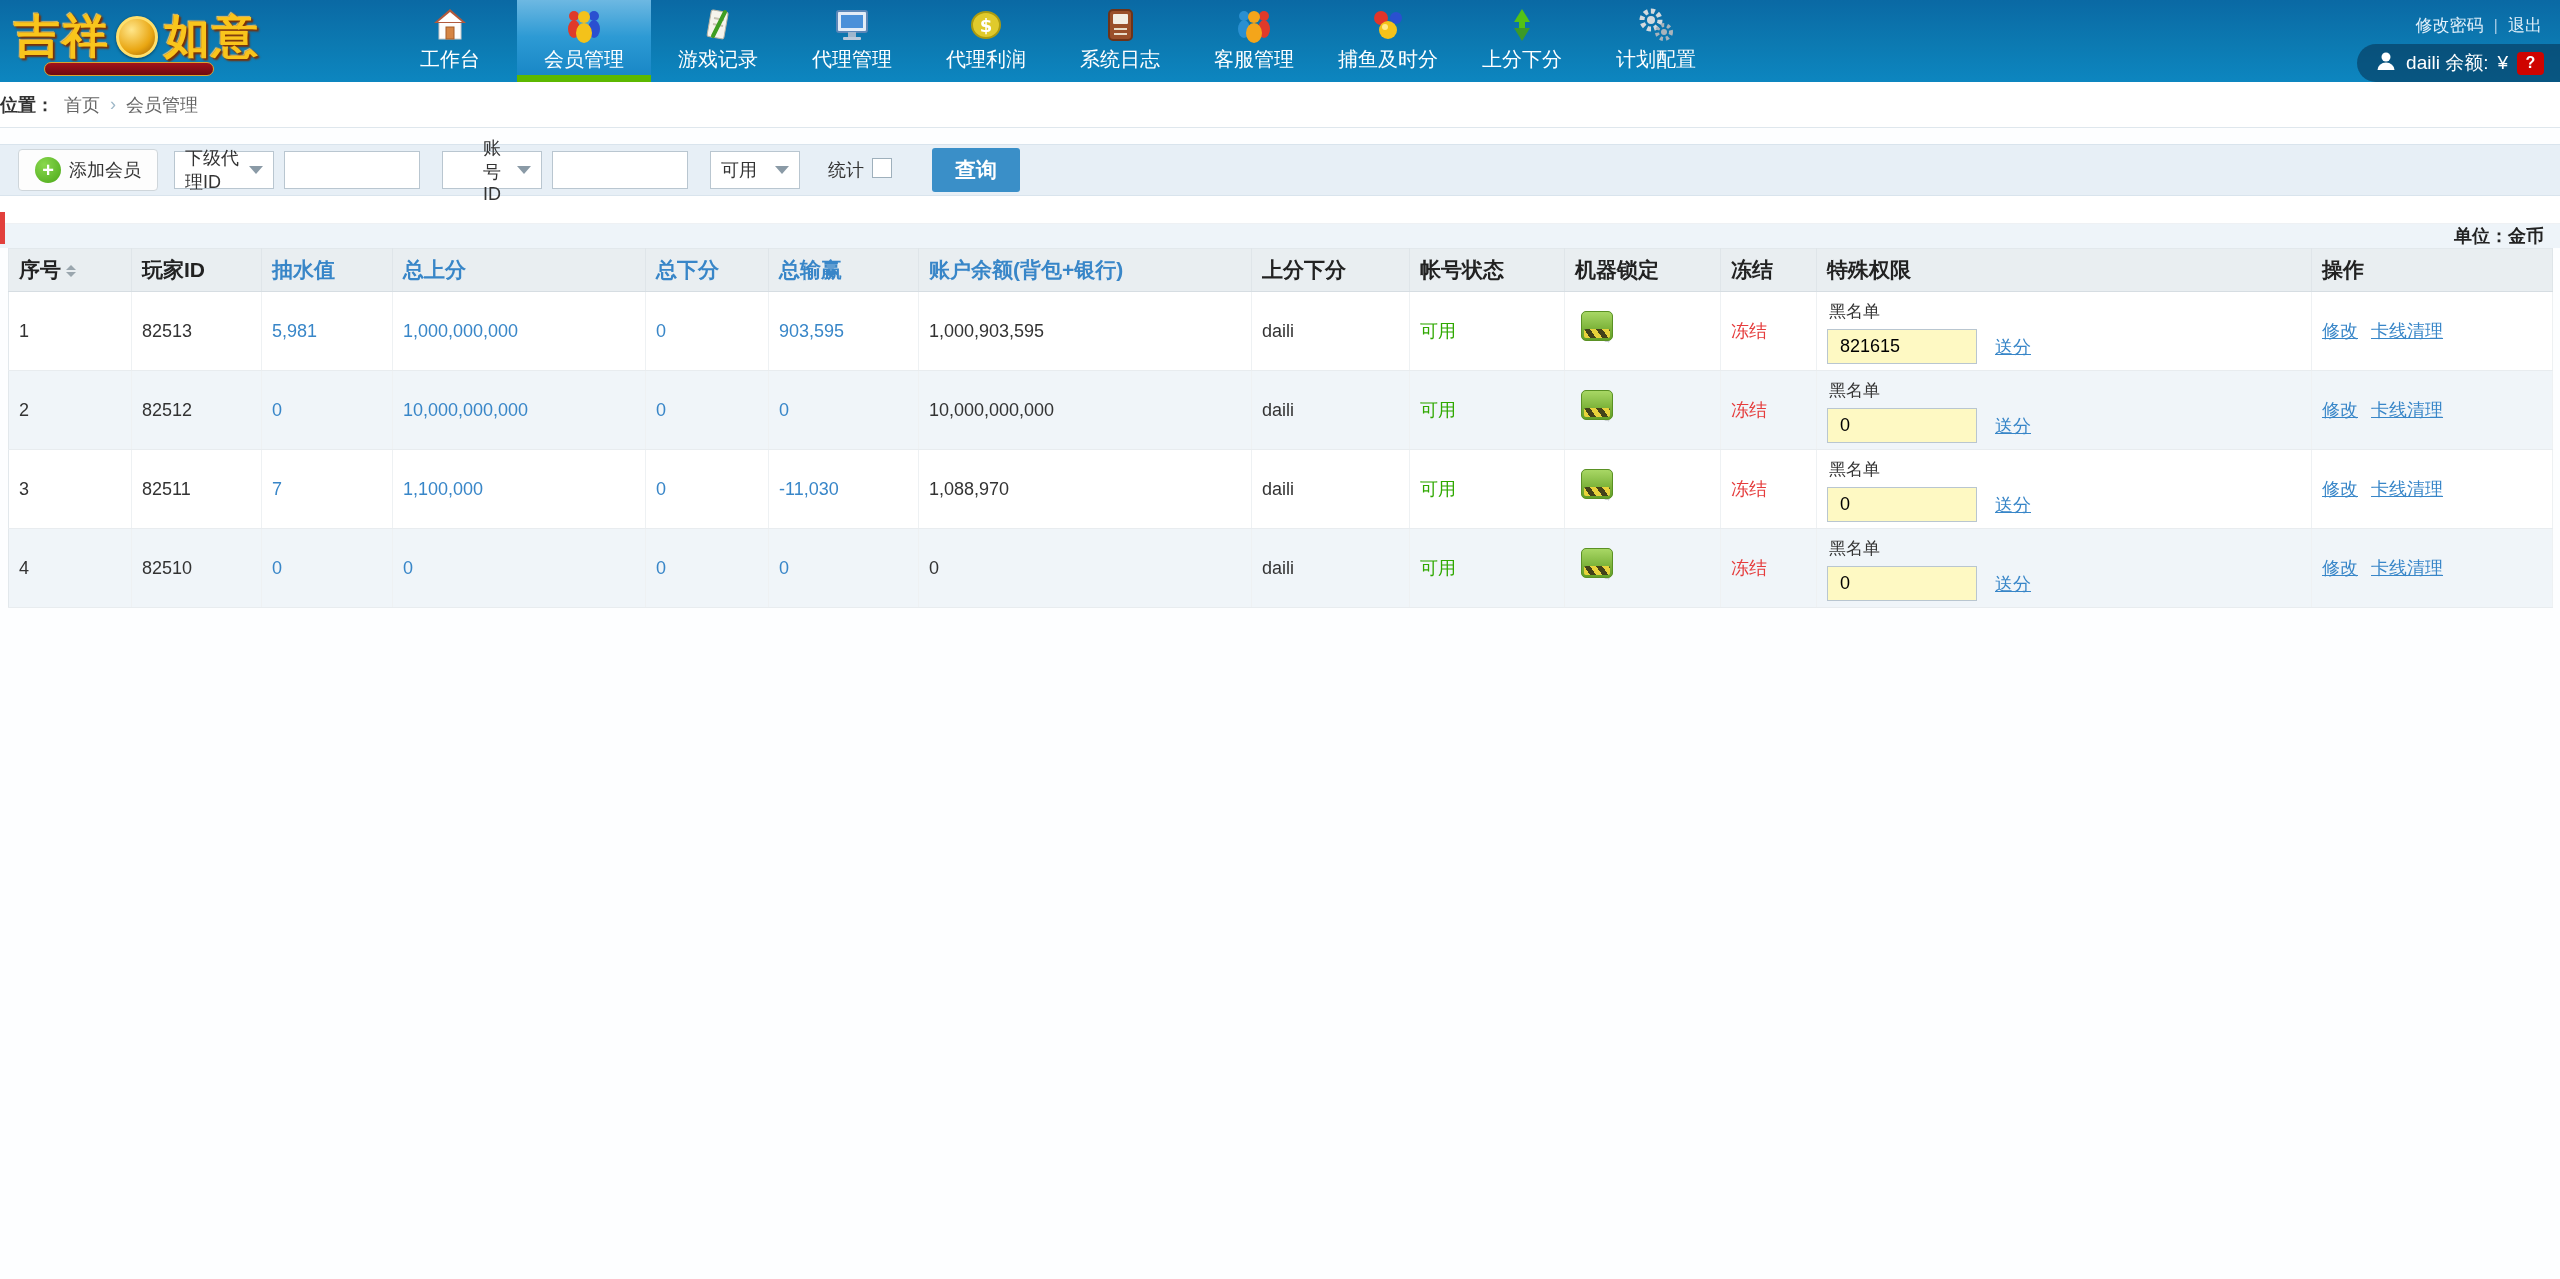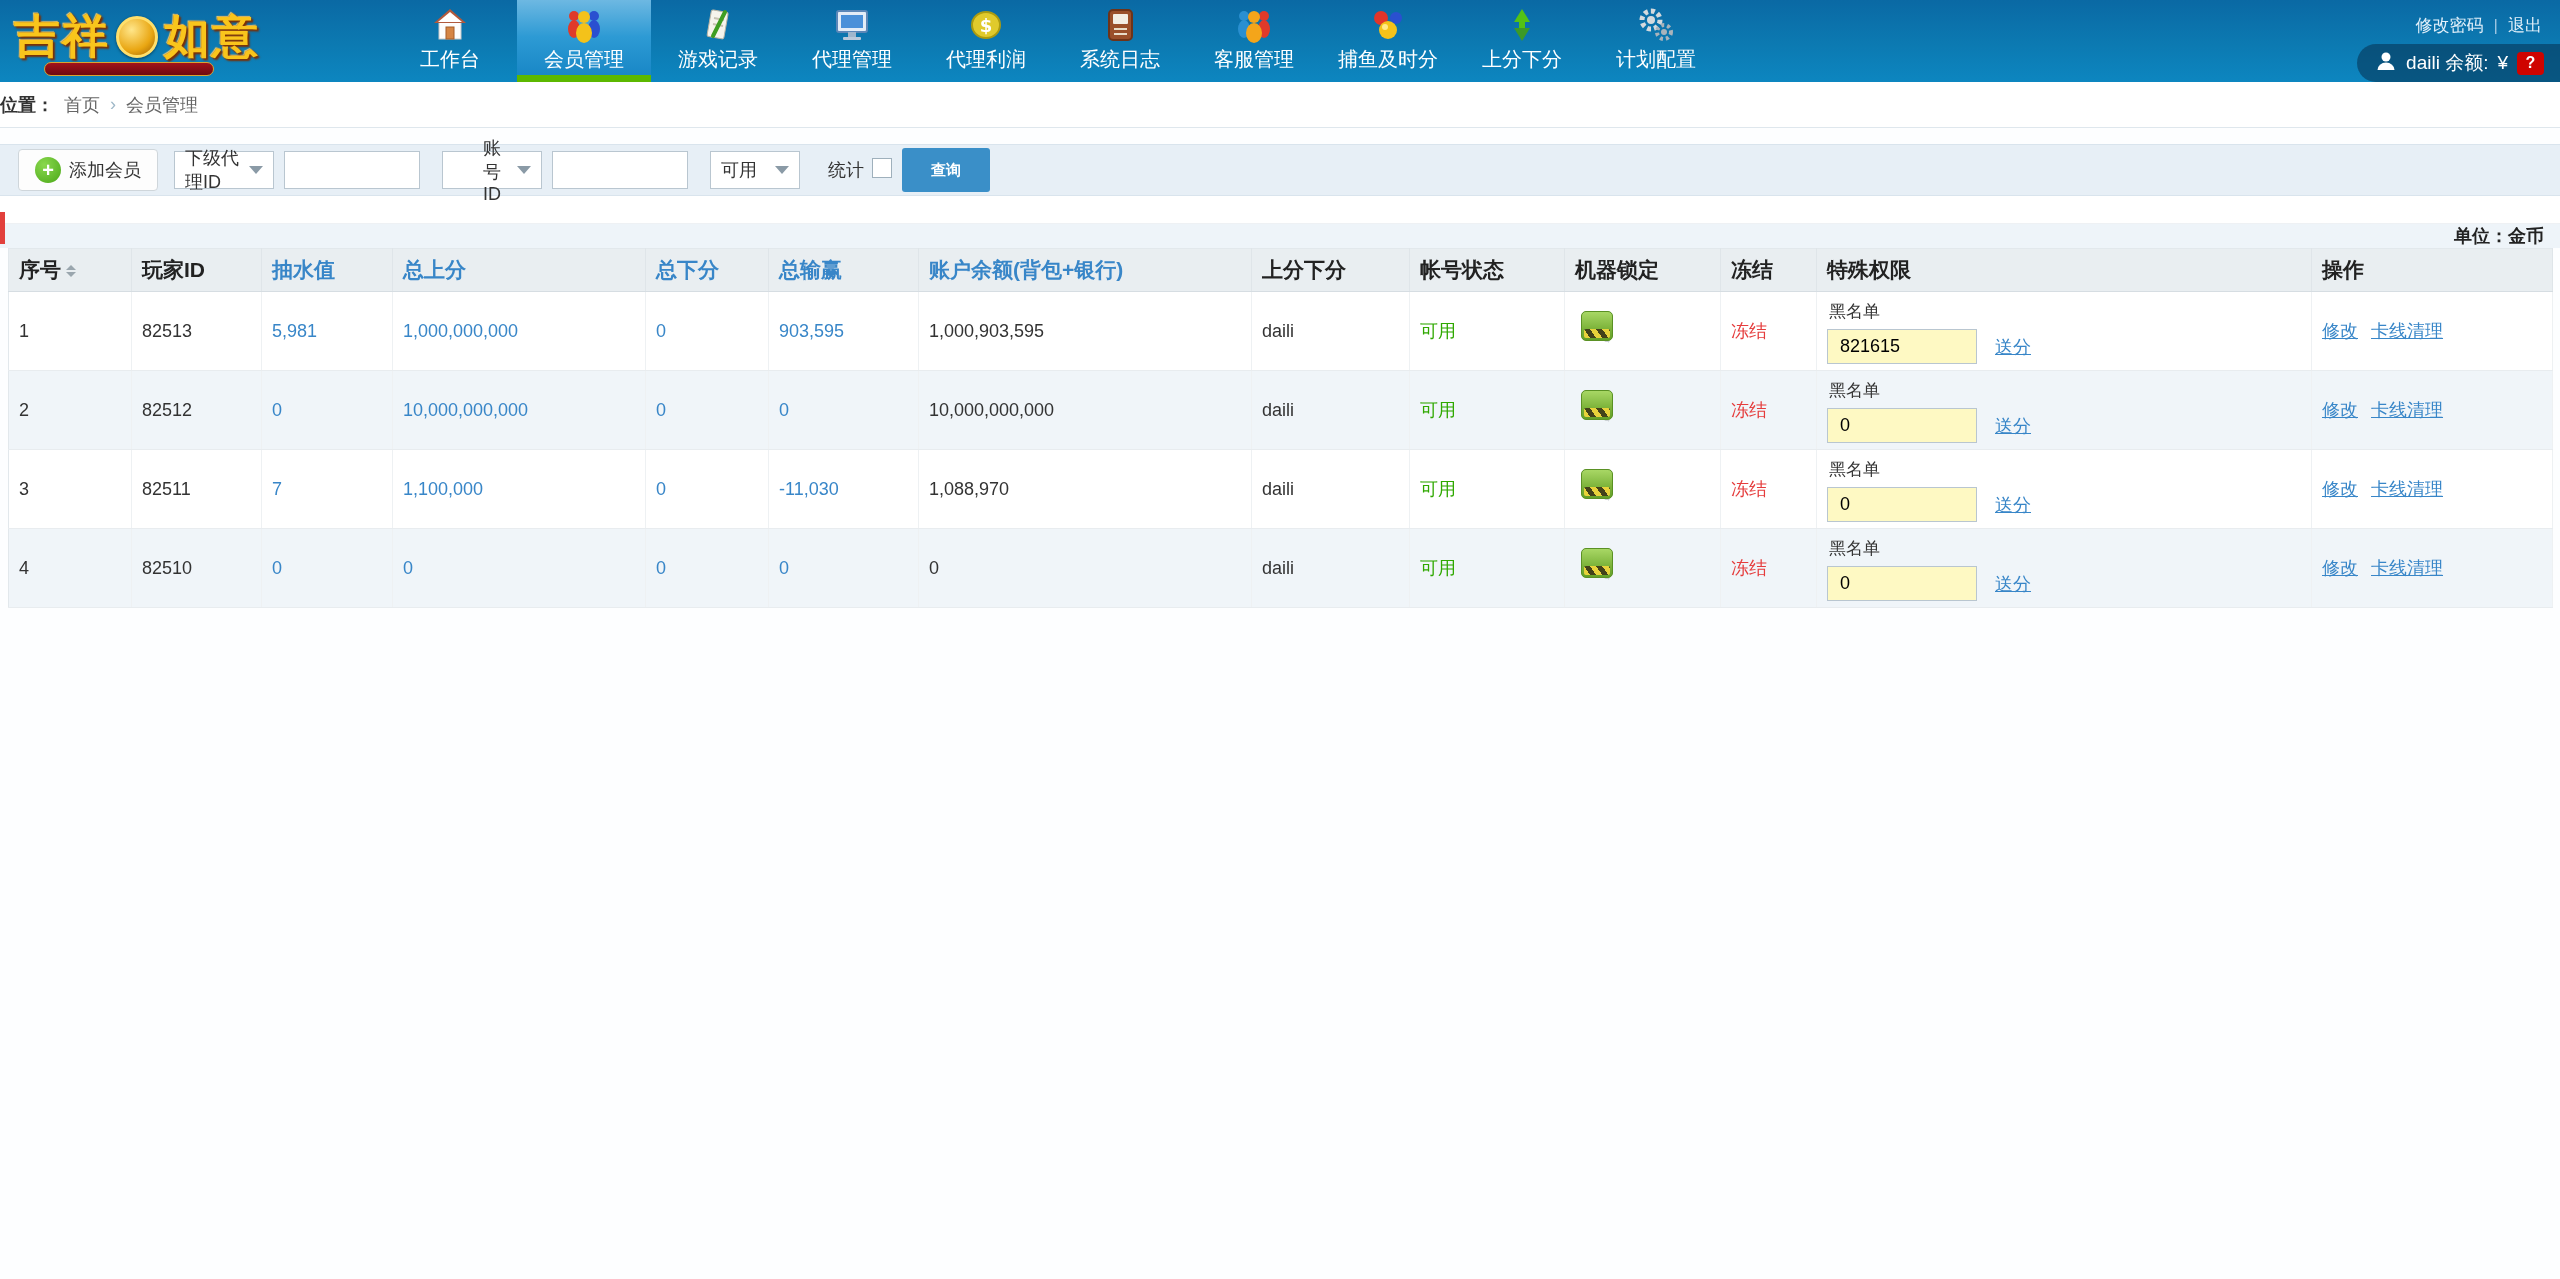--- a/index.html
+++ b/index.html
@@ -65,22 +65,22 @@
          cursor:pointer; }
   .sel .caret { width:0; height:0; border-left:7px solid transparent; border-right:7px solid transparent;
                 border-top:8px solid #8a9aa6; margin-left:8px; }
   .sel-agent { width:100px; margin-left:6px; }
   .sel-account { width:100px; margin-left:12px;padding-left:40px; }
   .sel-status { width:90px; margin-left:12px; }
   .txt { height:38px; width:136px; background:#fff; border:1px solid #b9c6d0; font-size:18px;
          padding:0 8px; }
   .stats-wrap { display:flex; align-items:flex-start; gap:8px; margin-left:18px; font-size:18px; color:#333; }
   .checkbox { width:20px; height:20px; background:#fff; border:1px solid #9fb0bc; cursor:pointer; }
-  .btn-search { width:88px; height:44px; background:#3a8fc8; border:none;
-                border-radius:3px; color:#fff; font-size:15px; font-weight:bold; cursor:pointer;
+  .btn-search { margin-left:30px; width:88px; height:44px; background:#3a8fc8; border:none;
+                border-radius:3px; color:#fff; font-size:21px; font-weight:bold; cursor:pointer;
                 font-family:inherit; }
   .notice-strip { height:28px; background:#ffffff; border-bottom:1px solid #eef1f4; }
   .red-mark { position:absolute; left:0; top:68px; width:5px; height:32px; background:#e2403c; }
   .unit-row { height:24px; line-height:24px; text-align:right; padding-right:16px;
               font-size:18px; font-weight:bold; color:#222; }
 
   
   .tbl-wrap { padding:0 8px; background:#fdfeff; }
   table.data { width:2544px; border-collapse:collapse; table-layout:fixed; background:#fff;
                border:1px solid #e2e8ec; }

